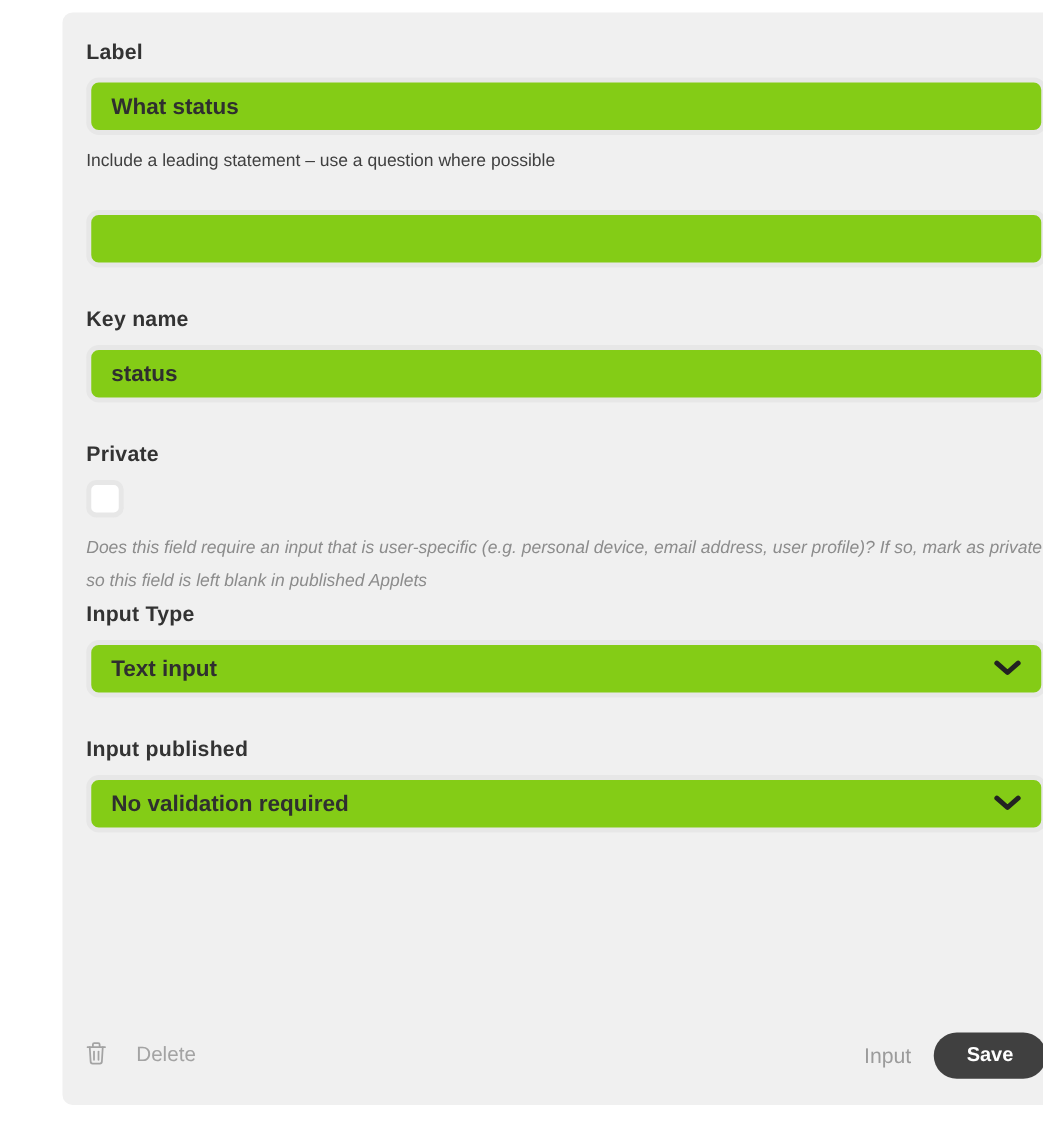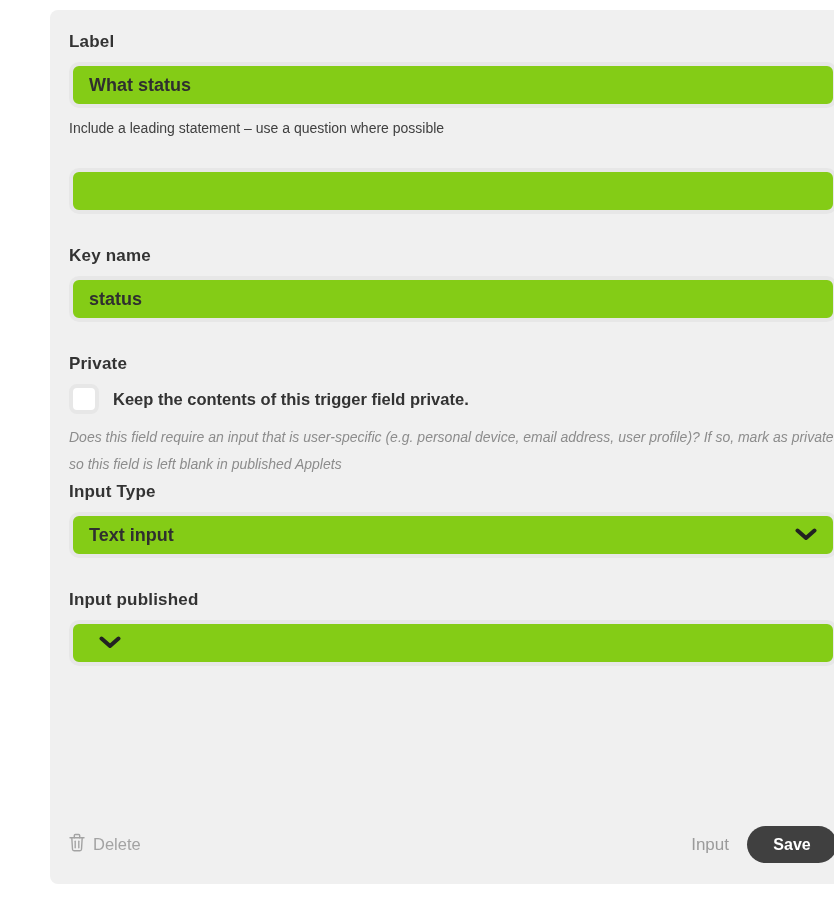--- a/index.html
+++ b/index.html
@@ -86,21 +86,21 @@
   .footer {
     position: absolute;
     left: 19px; right: 21px; bottom: 21px;
     display: flex;
     align-items: center;
     justify-content: space-between;
   }
   .delete-btn {
     display: flex;
     align-items: center;
-    gap: 8px;
+    gap: 24px;
     background: none;
     border: none;
     font-family: "Liberation Sans", sans-serif;
     font-size: 16.5px;
     color: #a3a3a3;
     cursor: pointer;
   }
   .footer-right { display: flex; align-items: center; }
   .cancel-btn {
     background: none;
@@ -140,40 +140,40 @@
 
   <div class="group">
     <div class="field-label">Key name</div>
     <input class="text-input" type="text" value="status" style="">
   </div>
 
   <div>
     <div class="field-label" style="margin-bottom:0;">Private</div>
     <div class="checkbox-row">
       <div class="checkbox" role="checkbox" aria-checked="false"></div>
-      <div class="checkbox-label">Keep the contents of this trigger field private.</div>
     </div>
     <div class="private-desc">Does this field require an input that is user-specific (e.g. personal device, email address, user profile)? If so, mark as private so this field is left blank in published Applets</div>
   </div>
 
   <div class="group" style="margin-bottom:32px;">
     <div class="field-label">Input Type</div>
     <div class="select-box" role="listbox">
       <span>Text input</span>
       <span class="chevron">
         <svg width="22" height="13" viewBox="0 0 22 13" fill="none">
           <polyline points="2.5,2.5 11,10 19.5,2.5" stroke="#222222" stroke-width="4" stroke-linecap="round" stroke-linejoin="round"></polyline>
         </svg>
       </span>
     </div>
   </div>
 
   <div class="group">
     <div class="field-label">Input published</div>
     <div class="select-box" role="listbox">
+      <span>No validation required</span>
       <span class="chevron">
         <svg width="22" height="13" viewBox="0 0 22 13" fill="none">
           <polyline points="2.5,2.5 11,10 19.5,2.5" stroke="#222222" stroke-width="4" stroke-linecap="round" stroke-linejoin="round"></polyline>
         </svg>
       </span>
     </div>
   </div>
 
   <div class="footer">
     <button class="delete-btn">

